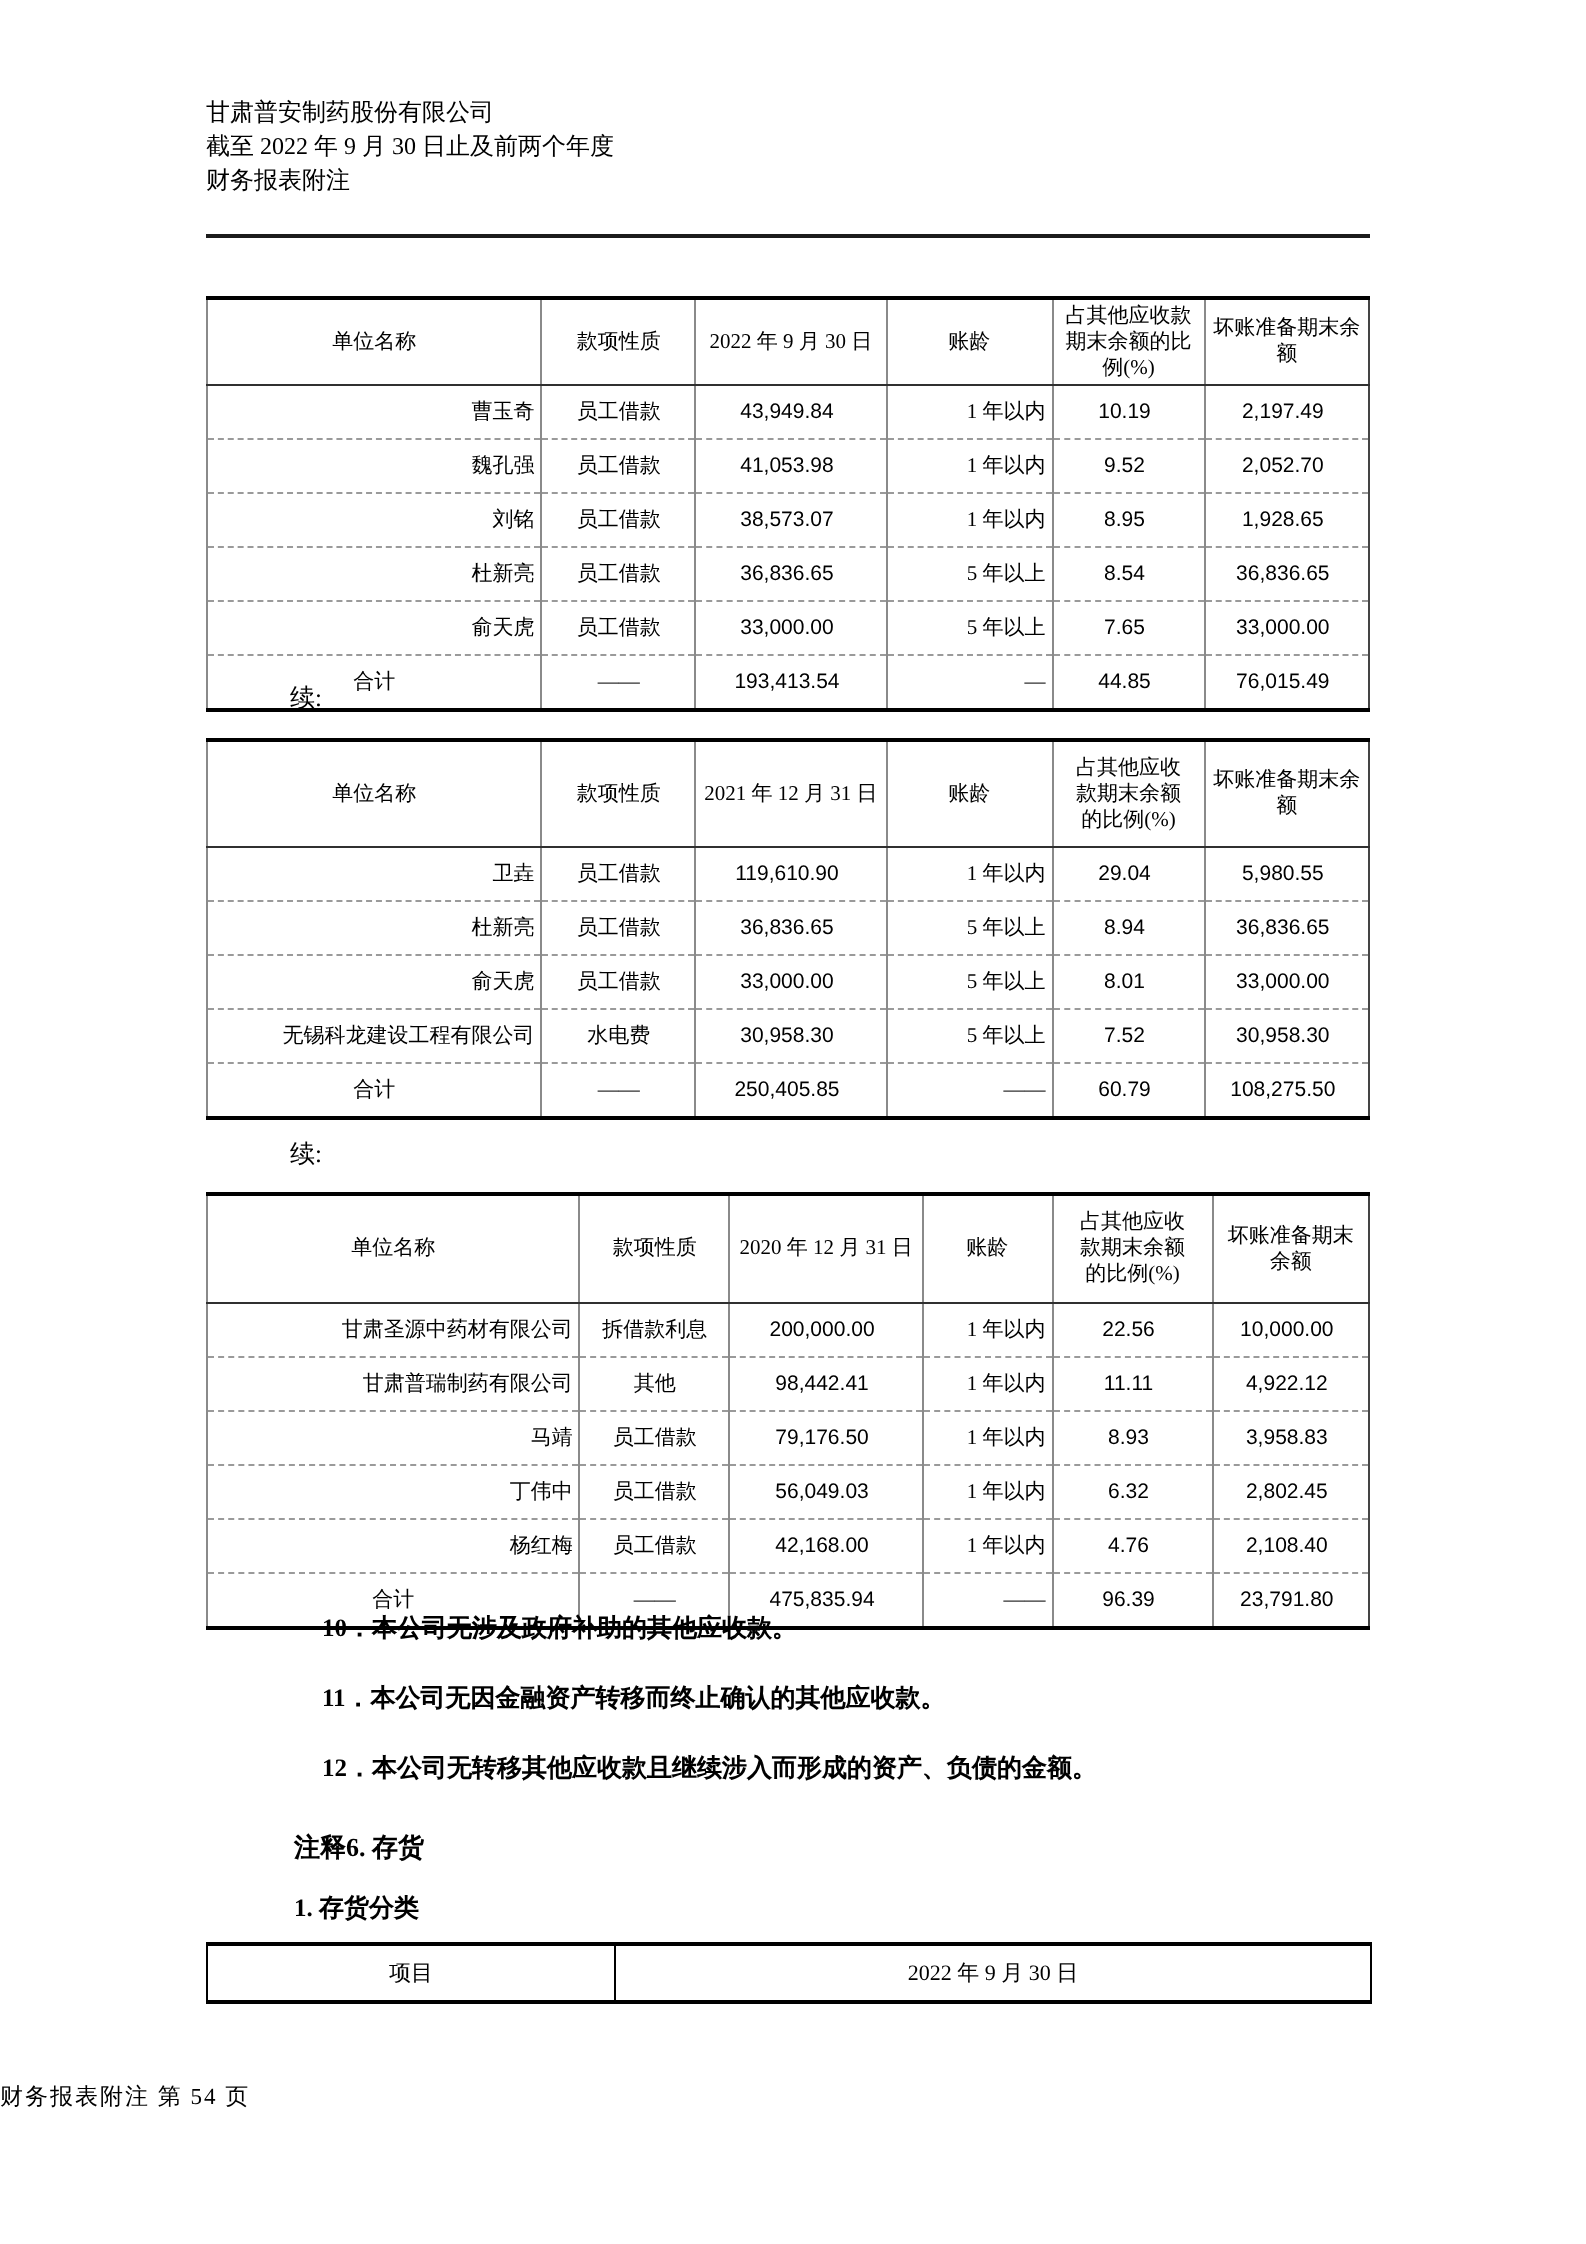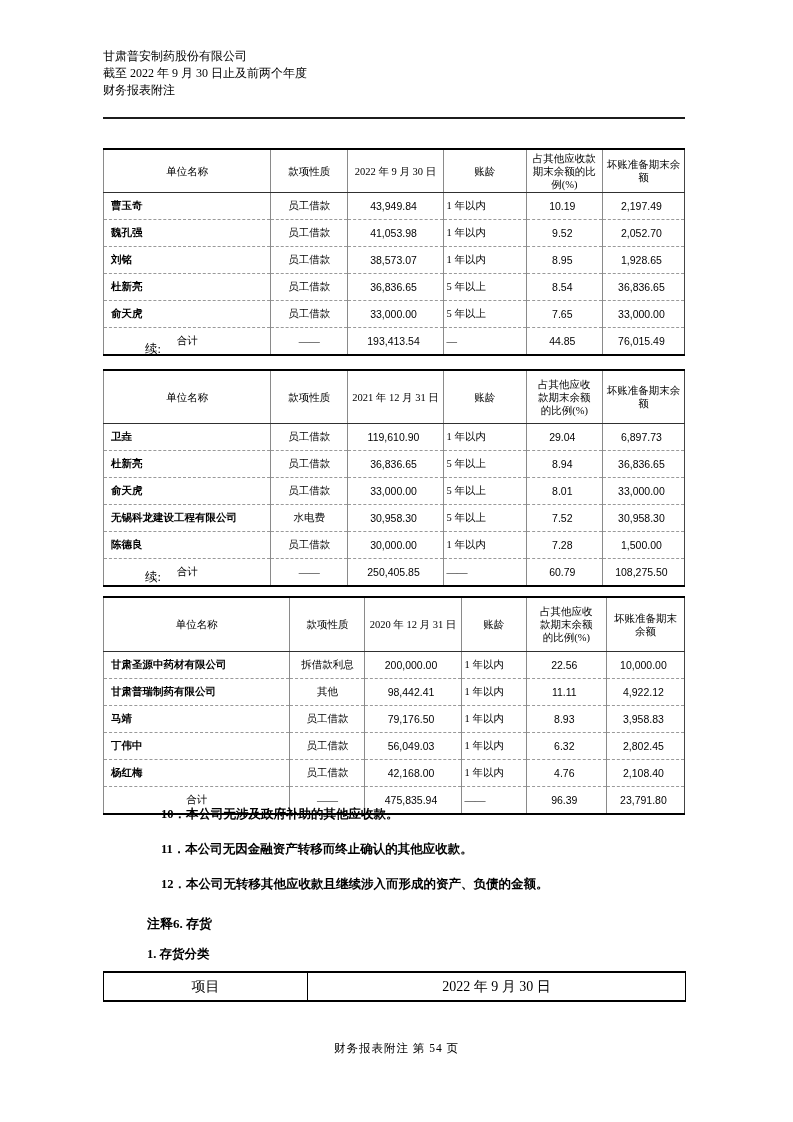--- a/index.html
+++ b/index.html
@@ -15,31 +15,31 @@
             border-top:2px solid #000;border-bottom:2px solid #000;}
   .fintable th,.fintable td{border-left:1px solid #8a8a8a;border-top:1px dashed #9a9a9a;
             padding:1px 3px;overflow:hidden;}
   .fintable th{font-weight:normal;text-align:center;line-height:13px;vertical-align:middle;}
   .fintable thead th{border-top:none;border-bottom:1px solid #303030;}
   .fintable td{height:24px;vertical-align:middle;}
   .t1 thead th{height:40px;}
   .t2 thead th{height:48px;}
   .t3 thead th{height:49px;}
   .pct2{padding:2px 9px !important;}
-  td.name{text-align:left;padding-left:7px;font-weight:bold;}
+  td.name{text-align:right;padding-left:7px;}
   td.ctr{text-align:center;}
   td.num{text-align:center;padding-right:7px;font-family:"Liberation Sans","DejaVu Sans",sans-serif;font-size:10.5px;}
-  td.age{text-align:left;}
+  td.age{text-align:right;}
   .note{position:absolute;left:161px;font-size:12.5px;font-weight:bold;}
   .sec{position:absolute;left:147px;font-weight:bold;text-align:center;}
   .invtable{position:absolute;left:103px;top:971px;width:582px;border-collapse:collapse;table-layout:fixed;
-            font-size:14px;border-top:2px solid #000;border-bottom:2px solid #000;
+            font-size:11px;border-top:2px solid #000;border-bottom:2px solid #000;
             border-left:1px solid #000;border-right:1px solid #000;}
   .invtable th{font-weight:normal;text-align:center;height:25px;border-left:1px solid #000;vertical-align:middle;}
-  .footer{position:absolute;left:0;top:1041px;width:793px;text-align:center;font-size:11.5px;letter-spacing:1px;}
+  .footer{position:absolute;left:0;top:1041px;width:793px;text-align:left;font-size:11.5px;letter-spacing:1px;}
 </style>
 </head>
 <body>
 
 <div class="page">
 
   <div class="doc-header">
     <div>甘肃普安制药股份有限公司</div>
     <div>截至 2022 年 9 月 30 日止及前两个年度</div>
     <div>财务报表附注</div>
@@ -138,21 +138,21 @@
         <th>坏账准备期末余额</th>
       </tr>
     </thead>
     <tbody>
       <tr>
         <td class="name">卫垚</td>
         <td class="ctr">员工借款</td>
         <td class="num">119,610.90</td>
         <td class="age">1 年以内</td>
         <td class="num">29.04</td>
-        <td class="num">6,897.73</td>
+        <td class="num">5,980.55</td>
       </tr>
       <tr>
         <td class="name">杜新亮</td>
         <td class="ctr">员工借款</td>
         <td class="num">36,836.65</td>
         <td class="age">5 年以上</td>
         <td class="num">8.94</td>
         <td class="num">36,836.65</td>
       </tr>
       <tr>
@@ -163,28 +163,20 @@
         <td class="num">8.01</td>
         <td class="num">33,000.00</td>
       </tr>
       <tr>
         <td class="name">无锡科龙建设工程有限公司</td>
         <td class="ctr">水电费</td>
         <td class="num">30,958.30</td>
         <td class="age">5 年以上</td>
         <td class="num">7.52</td>
         <td class="num">30,958.30</td>
-      </tr>
-      <tr>
-        <td class="name">陈德良</td>
-        <td class="ctr">员工借款</td>
-        <td class="num">30,000.00</td>
-        <td class="age">1 年以内</td>
-        <td class="num">7.28</td>
-        <td class="num">1,500.00</td>
       </tr>
       <tr>
         <td class="ctr">合计</td>
         <td class="ctr">——</td>
         <td class="num">250,405.85</td>
         <td class="age">——</td>
         <td class="num">60.79</td>
         <td class="num">108,275.50</td>
       </tr>
     </tbody>

